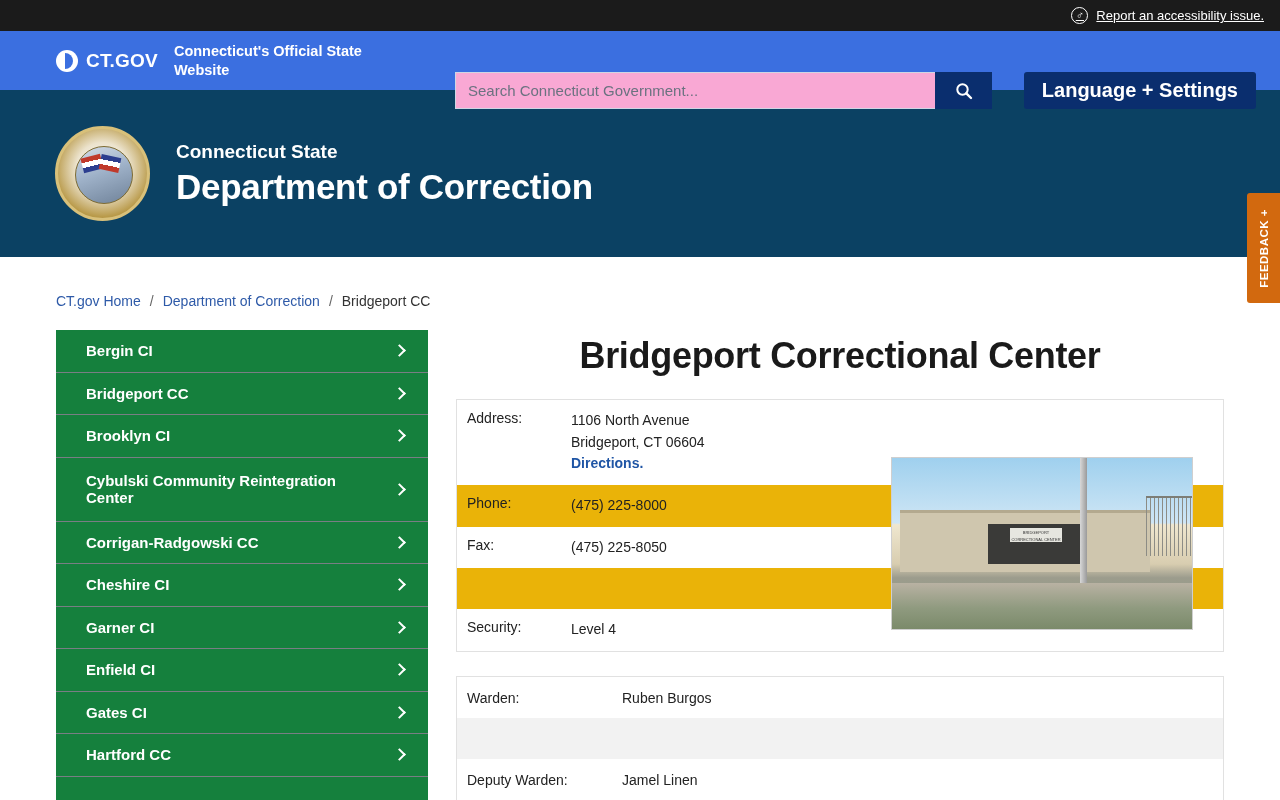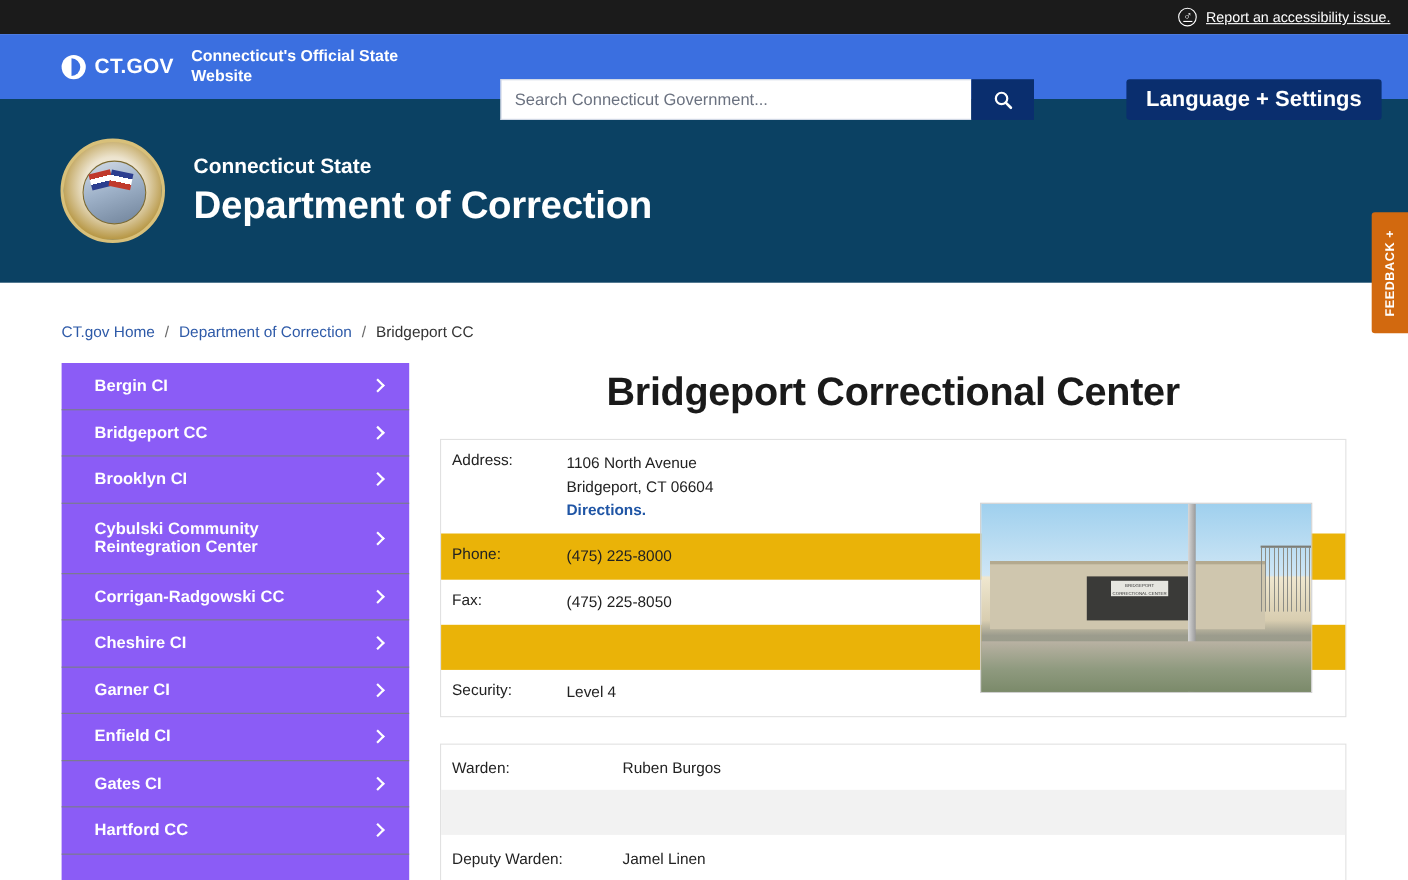--- a/index.html
+++ b/index.html
@@ -84,29 +84,29 @@
     max-width: 190px;
   }
   .search-wrap {
     position: absolute;
     left: 455px;
     top: 41px;
     display: flex;
     height: 37px;
   }
   .search-input {
-    width: 428px;
+    width: 480px;
     height: 37px;
     border: 1px solid #cfd6e4;
     border-right: none;
     padding: 0 12px;
     font-size: 15px;
     color: #5b6472;
     font-family: "Liberation Sans", sans-serif;
-    background: #ffffff;
+    background: #f9a8d4;
     outline: none;
   }
   .search-input::placeholder { color: #6b7280; }
   .search-btn {
     width: 57px; height: 37px;
     background: #0a2e6e;
     border: none;
     color: #ffffff;
     cursor: pointer;
     display: flex;
@@ -223,23 +223,23 @@
 
   
   .content {
     display: flex;
     padding: 21px 56px 0 56px;
     gap: 28px;
   }
 
   
   .sidebar {
-    width: 316px;
+    width: 372px;
     flex: none;
-    background: #8b5cf6;
+    background: #15803d;
   }
   .side-item {
     height: 42.5px;
     border-bottom: 1px solid #797e84;
     display: flex;
     align-items: center;
     justify-content: space-between;
     padding: 0 18px 0 30px;
     color: #ffffff;
     font-size: 15px;

